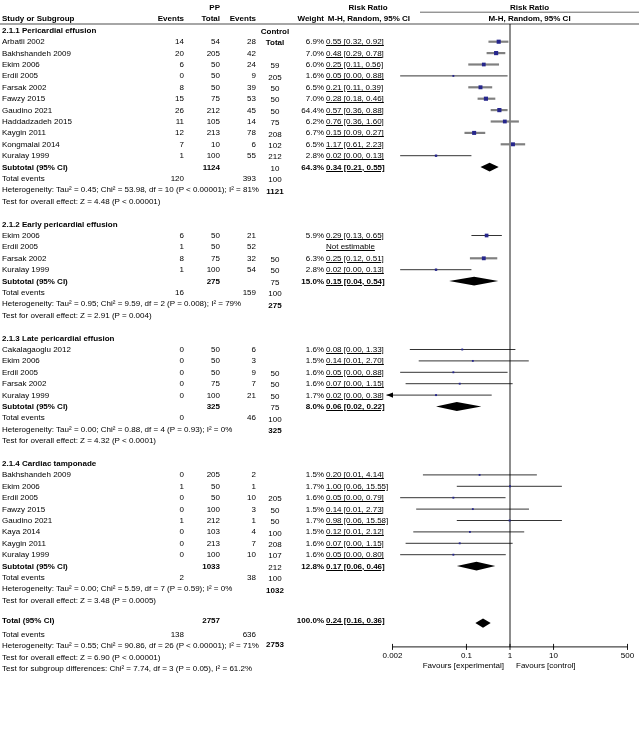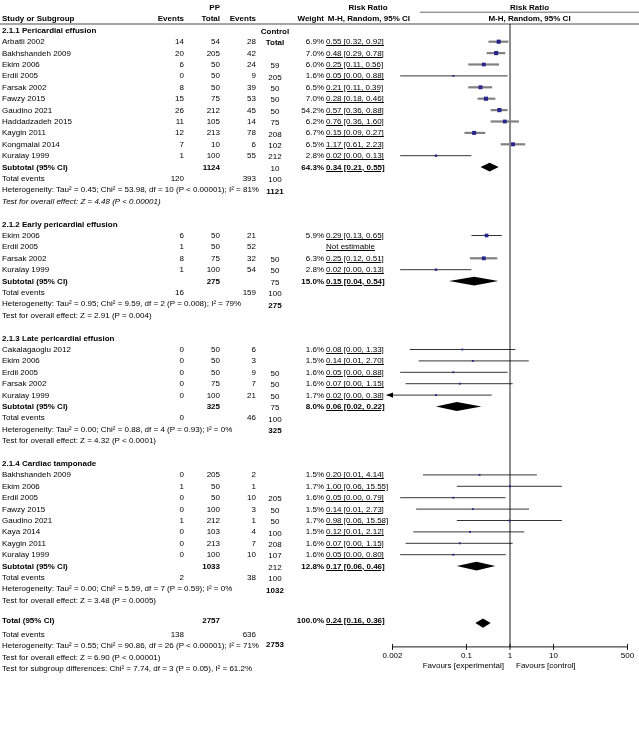--- a/index.html
+++ b/index.html
@@ -231,21 +231,21 @@
       <div class="c col-tot2">75</div>
       <div class="c col-wt">7.0%</div>
       <div class="c col-rr">0.28 [0.18, 0.46]</div>
     </div>
     <div class="row" style="top: 104.6px;">
       <div class="c col-study">Gaudino 2021</div>
       <div class="c col-ev1">26</div>
       <div class="c col-tot1">212</div>
       <div class="c col-ev2">45</div>
       <div class="c col-tot2">208</div>
-      <div class="c col-wt">54.2%</div>
+      <div class="c col-wt">64.4%</div>
       <div class="c col-rr">0.57 [0.36, 0.88]</div>
     </div>
     <div class="row" style="top: 116px;">
       <div class="c col-study">Haddadzadeh 2015</div>
       <div class="c col-ev1">11</div>
       <div class="c col-tot1">105</div>
       <div class="c col-ev2">14</div>
       <div class="c col-tot2">102</div>
       <div class="c col-wt">6.2%</div>
       <div class="c col-rr">0.76 [0.36, 1.60]</div>
@@ -285,21 +285,21 @@
       <div class="c col-rr b">0.34 [0.21, 0.55]</div>
     </div>
     <div class="row" style="top: 173px;">
       <div class="c col-study">Total events</div>
       <div class="c col-ev1">120</div>
       <div class="c col-ev2">393</div>
     </div>
     <div class="row" style="top: 184.4px;">
       <div class="c col-study">Heterogeneity: Tau² = 0.45; Chi² = 53.98, df = 10 (P &lt; 0.00001); I² = 81%</div>
     </div>
-    <div class="row" style="top: 195.8px; font-style: italic;">
+    <div class="row" style="top: 195.8px;">
       <div class="c col-study">Test for overall effect: Z = 4.48 (P &lt; 0.00001)</div>
     </div>
     <div class="row" style="top: 218.6px;">
       <div class="c col-study b">2.1.2 Early pericardial effusion</div>
     </div>
     <div class="row" style="top: 230px;">
       <div class="c col-study">Ekim 2006</div>
       <div class="c col-ev1">6</div>
       <div class="c col-tot1">50</div>
       <div class="c col-ev2">21</div>

